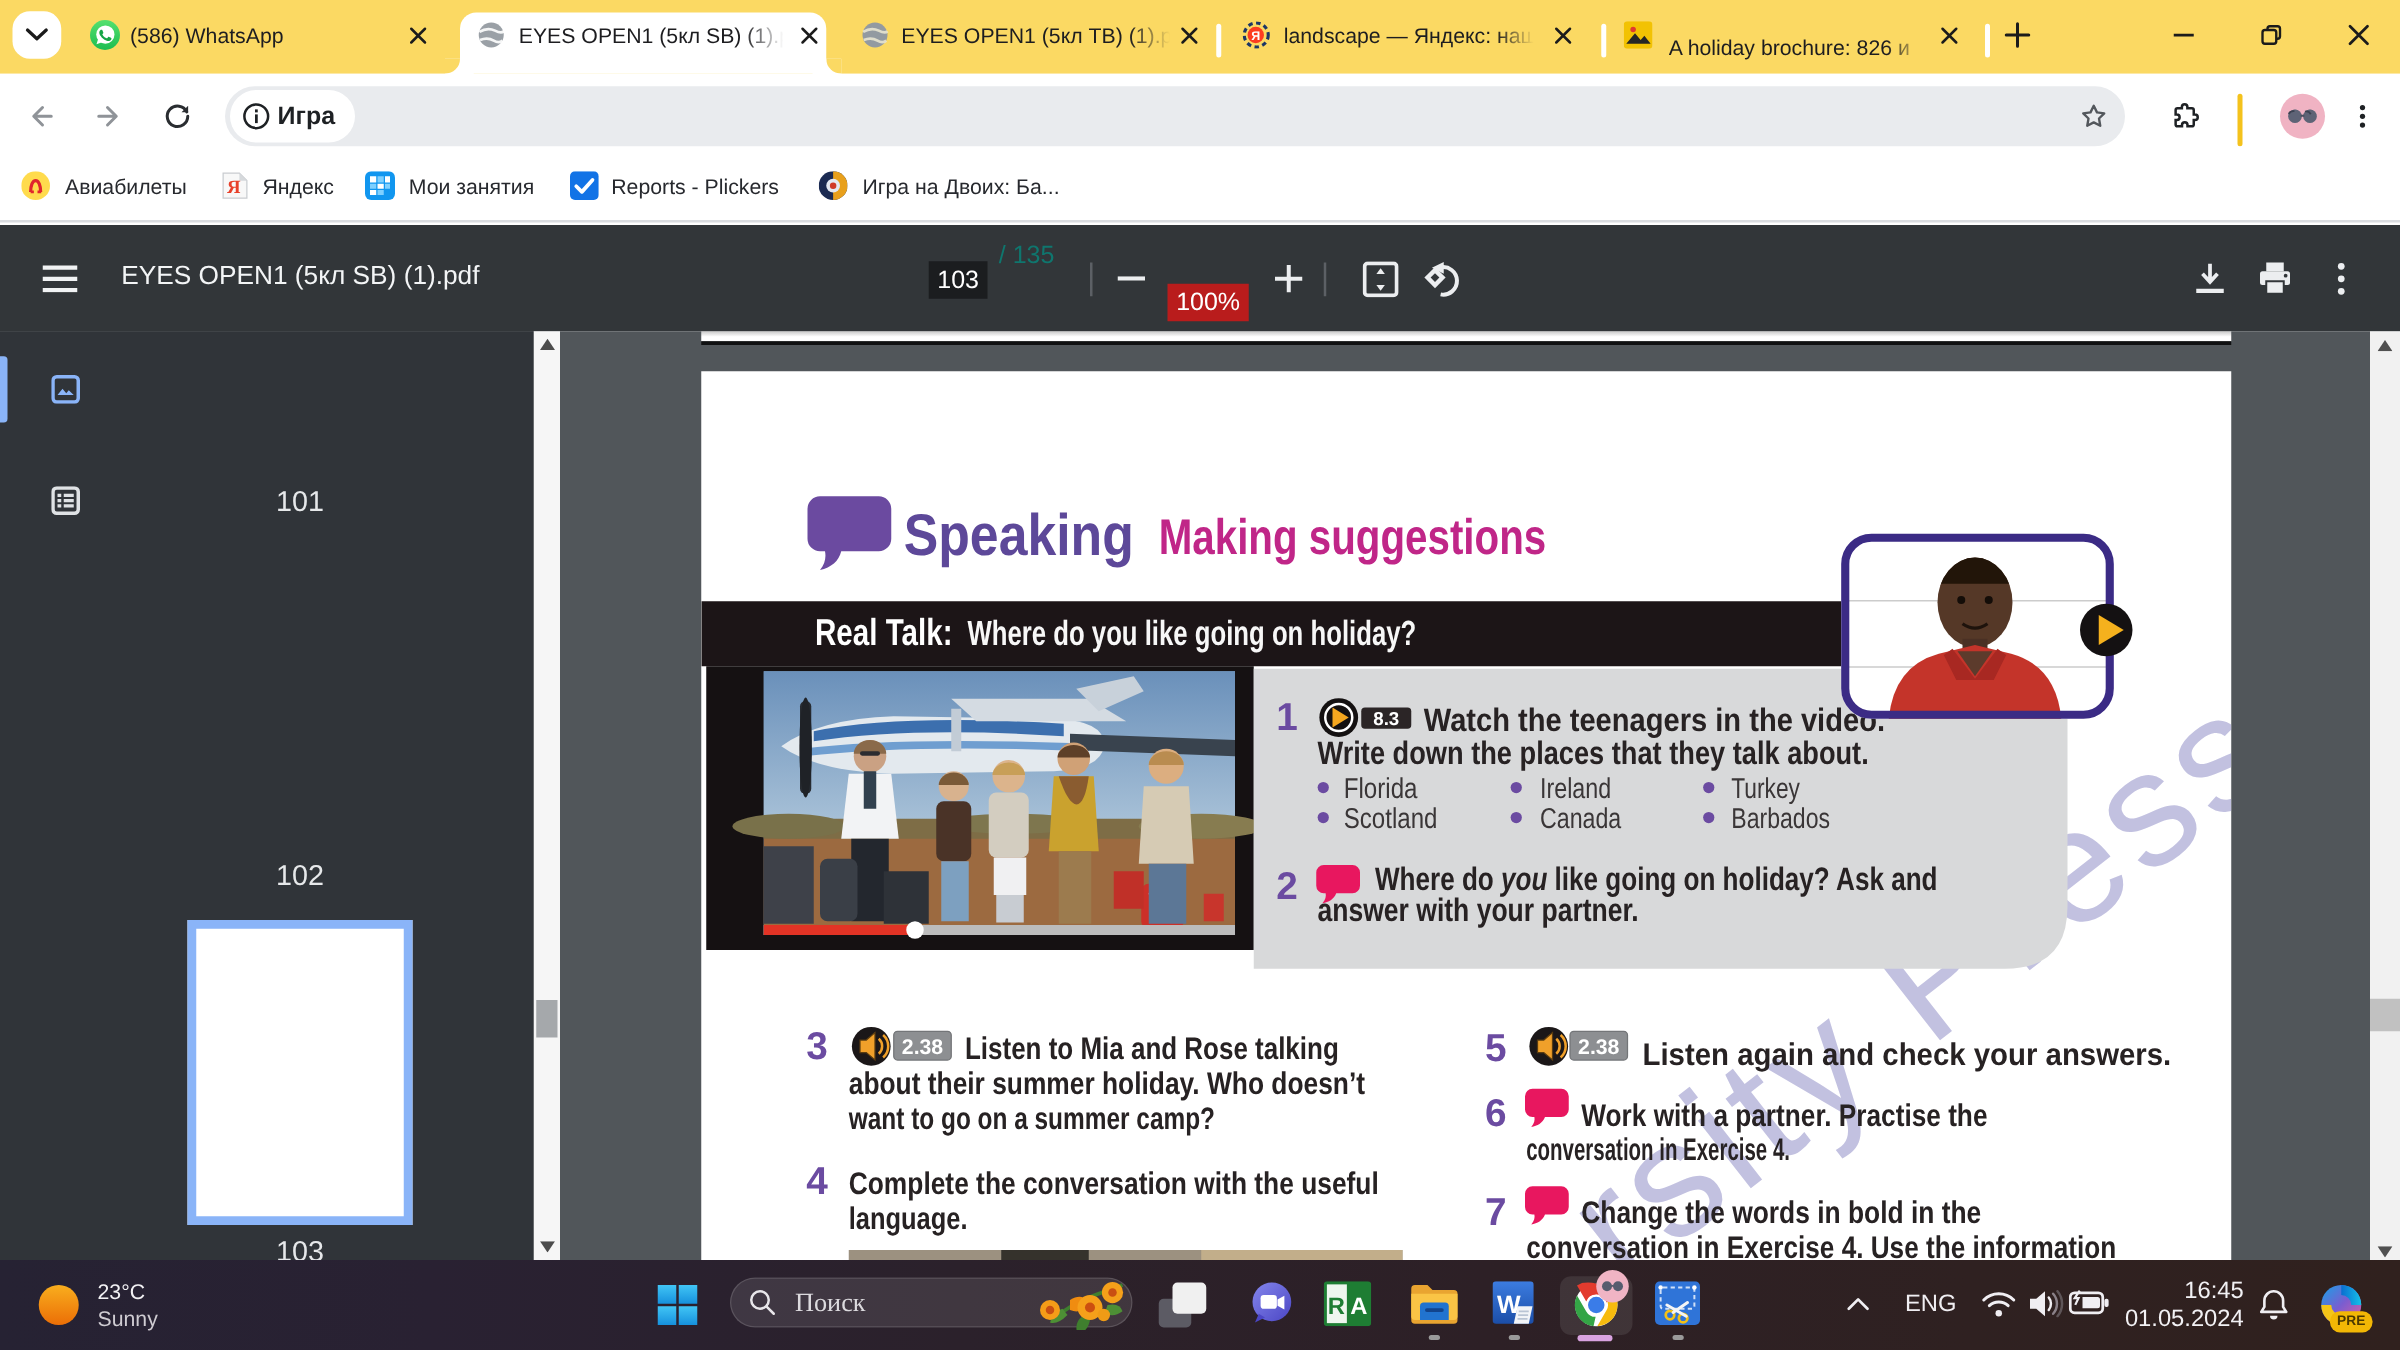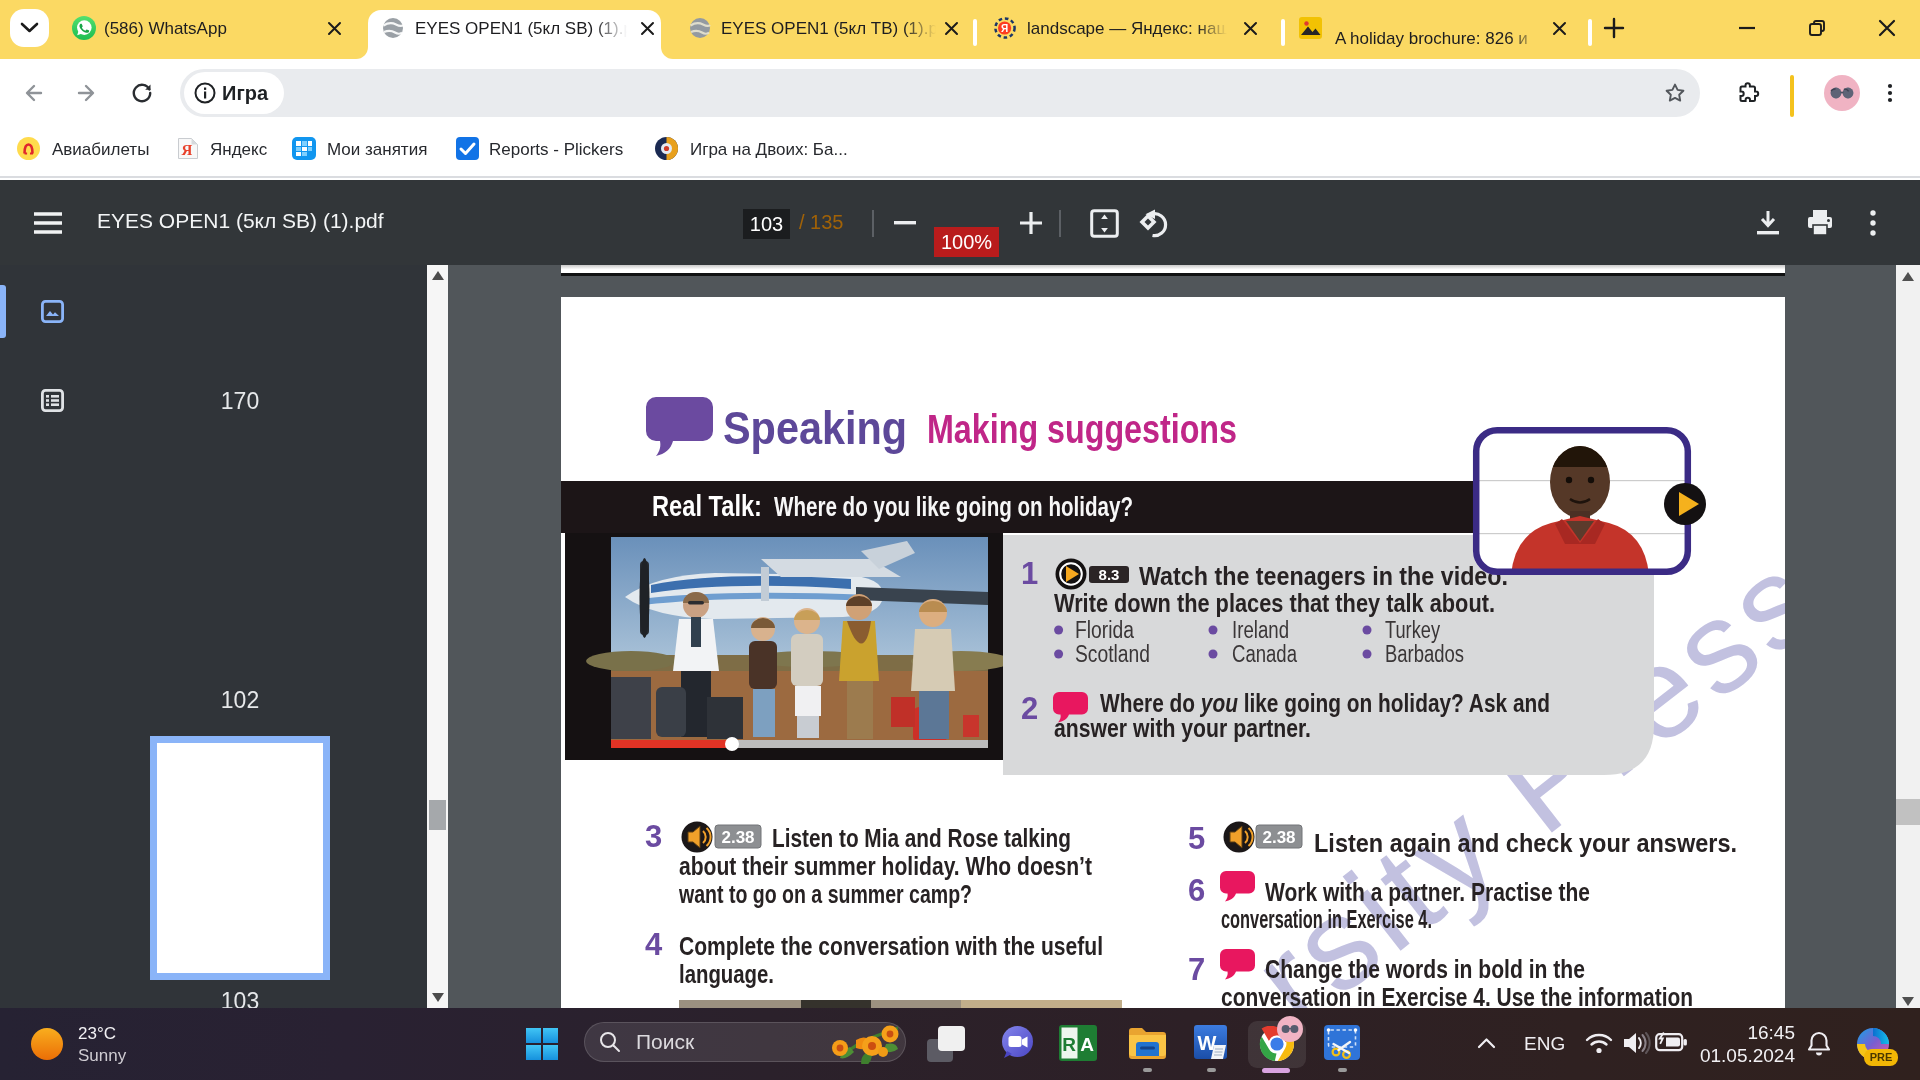--- a/index.html
+++ b/index.html
@@ -192,21 +192,21 @@
       <circle cx="11.5" cy="11.5" r="2.6" fill="#d03a28"></circle>
     </svg>
   <div class="tabtxt abs" style="left:690px;top:140px;font-size:17px;color:#27292e;">Игра на Двоих: Ба...</div>
 
   <div class="abs" style="left:0;top:180px;width:1920px;height:85px;background:#323639;"></div>
   <svg class="abs" style="left:34px;top:212px;" width="28" height="22" viewBox="0 0 28 22">
       <path d="M0 2h28M0 11h28M0 20h28" stroke="#f1f3f4" stroke-width="3.4"></path>
     </svg>
   <div class="abs" style="left:97px;top:209px;font-size:21px;color:#f3f5f6;">EYES OPEN1 (5кл SB) (1).pdf</div>
   <div class="abs" style="left:743px;top:209px;width:47px;height:30px;background:#1b1d1f;color:#fff;font-size:20px;text-align:center;line-height:30px;">103</div>
-  <div class="abs" style="left:799px;top:211px;font-size:20px;color:#a16207;">/ 135</div>
+  <div class="abs" style="left:799px;top:193px;font-size:20px;color:#0f766e;">/ 135</div>
   <div class="abs" style="left:872px;top:210px;width:2px;height:27px;background:#5c6065;"></div>
   <svg class="abs" style="left:894px;top:221px;" width="22" height="4" viewBox="0 0 22 4">
       <rect width="22" height="3.4" fill="#eceef0"></rect>
     </svg>
   <div class="abs" style="left:934px;top:227px;width:65px;height:30px;background:#b91c1c;color:#fff;font-size:20px;text-align:center;line-height:30px;">100%</div>
   <svg class="abs" style="left:1020px;top:212px;" width="22" height="22" viewBox="0 0 22 22">
       <path d="M11 0 V22 M0 11 H22" stroke="#eceef0" stroke-width="3.2"></path>
     </svg>
   <div class="abs" style="left:1059px;top:210px;width:2px;height:27px;background:#5c6065;"></div>
   <svg class="abs" style="left:1090px;top:209px;" width="29" height="29" viewBox="0 0 29 29">
@@ -246,21 +246,21 @@
     </svg>
   <svg class="abs" style="left:41px;top:389px;" width="23" height="23" viewBox="0 0 23 23">
       <rect x="1.4" y="1.4" width="20.2" height="20.2" rx="3" fill="none" stroke="#dfe2e5" stroke-width="2.8"></rect>
       <rect x="5" y="6" width="3" height="2.6" fill="#dfe2e5"></rect>
       <rect x="10" y="6" width="8" height="2.6" fill="#dfe2e5"></rect>
       <rect x="5" y="10.2" width="3" height="2.6" fill="#dfe2e5"></rect>
       <rect x="10" y="10.2" width="8" height="2.6" fill="#dfe2e5"></rect>
       <rect x="5" y="14.4" width="3" height="2.6" fill="#dfe2e5"></rect>
       <rect x="10" y="14.4" width="8" height="2.6" fill="#dfe2e5"></rect>
     </svg>
-  <div class="abs" style="left:190px;top:388px;width:100px;text-align:center;font-size:23px;color:#e6e8ea;">170</div>
+  <div class="abs" style="left:190px;top:388px;width:100px;text-align:center;font-size:23px;color:#e6e8ea;">101</div>
   <div class="abs" style="left:190px;top:687px;width:100px;text-align:center;font-size:23px;color:#e6e8ea;">102</div>
   <div class="abs" style="left:150px;top:736px;width:180px;height:244px;background:#fff;border:7px solid #8ab4f8;"></div>
   <div class="abs" style="left:190px;top:988px;width:100px;text-align:center;font-size:23px;color:#e6e8ea;">103</div>
 
   <div class="abs" style="left:427px;top:265px;width:21px;height:743px;background:#f6f6f6;"></div>
   <svg class="abs" style="left:432px;top:271px;" width="12" height="9" viewBox="0 0 12 9">
       <path d="M6 0 L12 9 H0z" fill="#4c4c4c"></path>
     </svg>
   <div class="abs" style="left:429px;top:800px;width:17px;height:30px;background:#a5a8ab;"></div>
   <svg class="abs" style="left:432px;top:993px;" width="12" height="9" viewBox="0 0 12 9">
@@ -487,21 +487,21 @@
       <rect x="17" y="0" width="15" height="15" fill="url(#wg)"></rect>
     <rect x="0" y="17" width="15" height="15" fill="url(#wg)"></rect>
       <rect x="17" y="17" width="15" height="15" fill="url(#wg)"></rect>
   </svg>
 
   <div class="abs" style="left:584px;top:1022px;width:322px;height:40px;border-radius:20px;background:rgba(255,255,255,0.10);border:1px solid rgba(255,255,255,0.14);"></div>
   <svg class="abs" style="left:599px;top:1031px;" width="22" height="22" viewBox="0 0 22 22">
       <circle cx="9" cy="9" r="7" fill="none" stroke="#e8e6ea" stroke-width="2"></circle>
       <path d="M14.5 14.5 L20 20" stroke="#e8e6ea" stroke-width="2" stroke-linecap="round"></path>
     </svg>
-  <div class="abs" style="left:636px;top:1030px;font-size:21px;color:#dcdade;">Поиск</div>
+  <div class="abs" style="left:636px;top:1030px;font-size:21px;color:#dcdade;font-family:Liberation Serif, serif;">Поиск</div>
 
   <svg class="abs" style="left:828px;top:1022px;" width="74" height="42" viewBox="0 0 74 42">
     <g>
       <path d="M14,34 Q30,20 48,14 Q60,10 70,6" stroke="#3f7f2e" stroke-width="3" fill="none"></path>
       <path d="M26,30 q-8,8 -14,6 q2,-9 10,-11z" fill="#4d8f35"></path>
       <path d="M44,34 q-2,10 -10,11 q-3,-9 4,-14z" fill="#3f7f2e"></path>
       <path d="M58,22 q10,-2 12,5 q-8,6 -14,1z" fill="#4d8f35"></path>
       <circle cx="12" cy="26" r="8" fill="#f59d18"></circle>
         <circle cx="12" cy="26" r="3.4" fill="#c94f12"></circle>
       <path d="M28,18 q10,-6 14,2 q-4,10 -14,6z" fill="#f08c10"></path>

